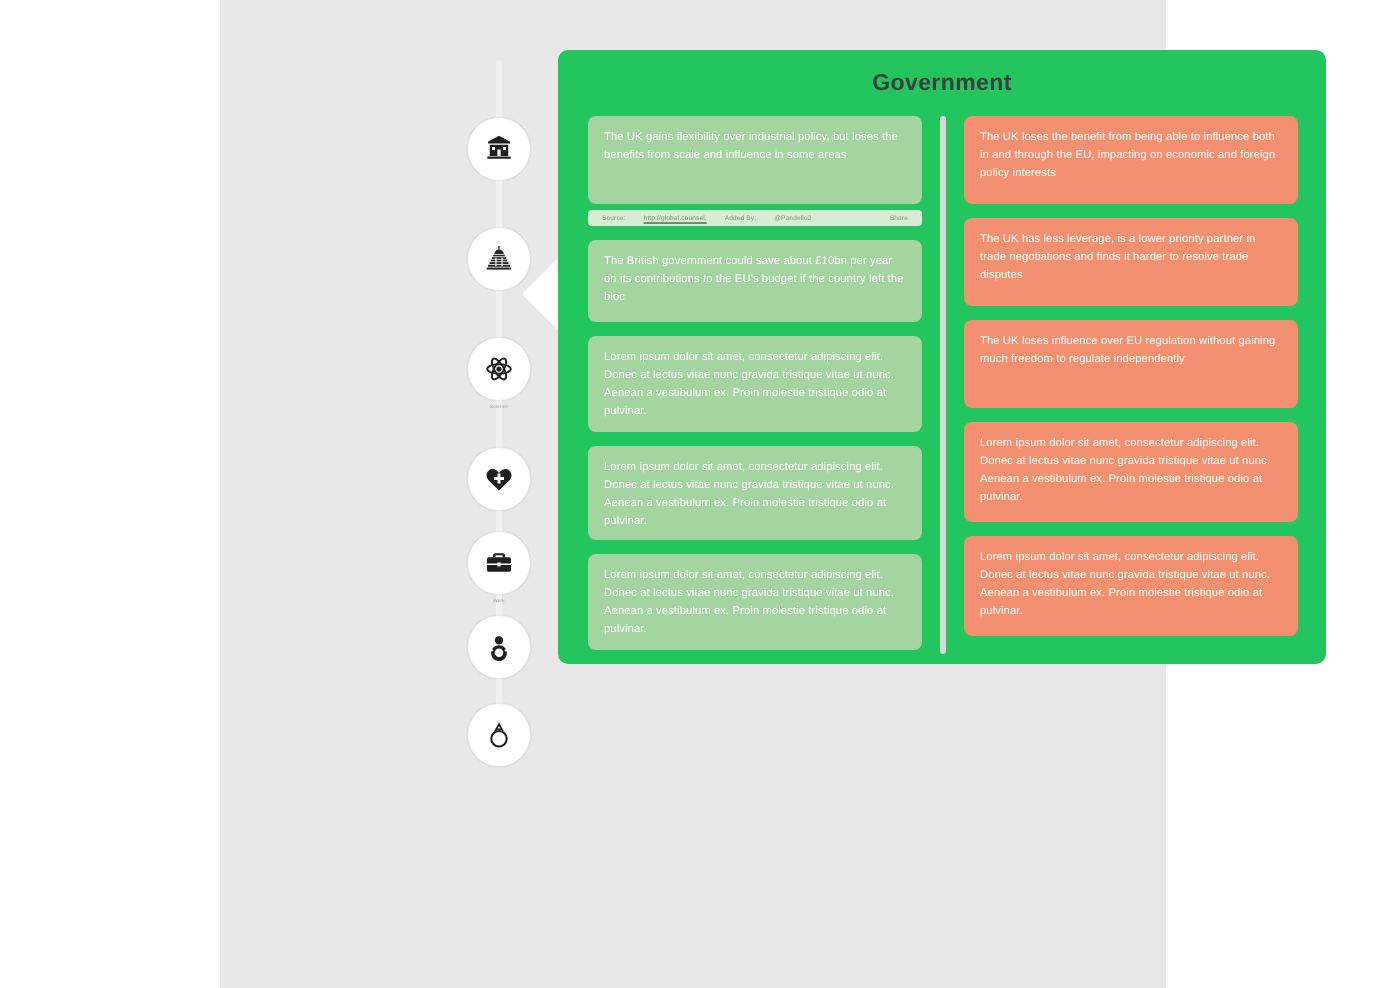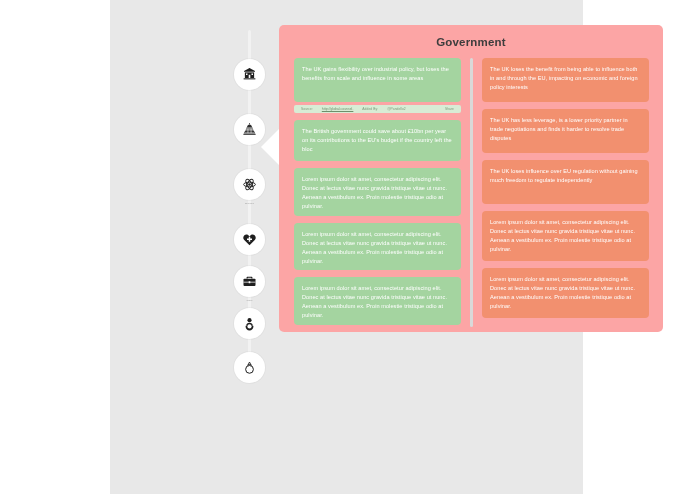--- a/index.html
+++ b/index.html
@@ -62,21 +62,21 @@
     overflow: hidden;
   }
 
   
   #content-panel {
     position: absolute;
     left: 169px;
     top: 25px;
     width: 384px;
     height: 307px;
-    background: #fca5a5;
+    background: #22c55e;
     border-radius: 5px;
   }
 
   
   #panel-pointer {
     position: absolute;
     left: -18px;
     top: 104px;
     width: 0;
     height: 0;

